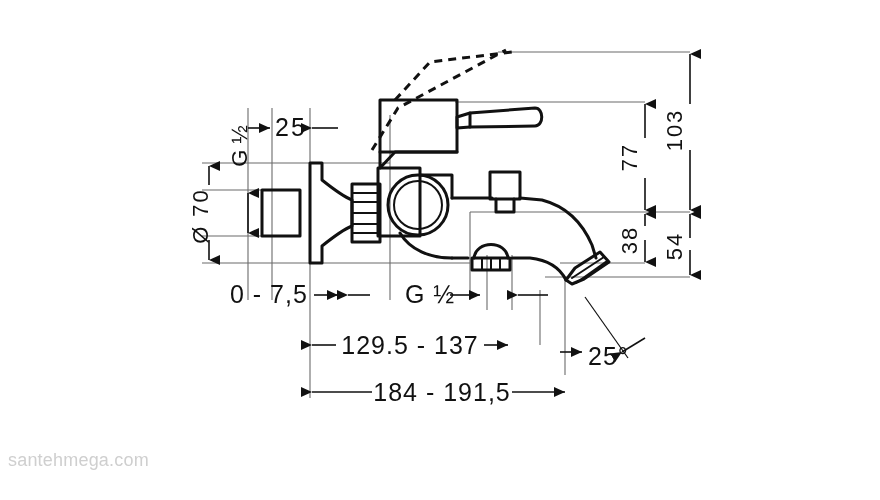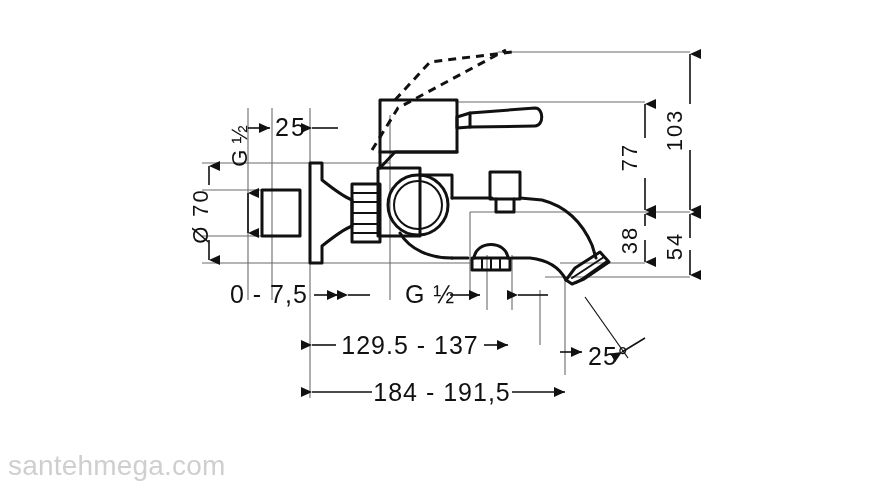--- a/index.html
+++ b/index.html
@@ -3,21 +3,21 @@
 <meta charset="utf-8">
 <style>
   html,body{margin:0;padding:0;background:#ffffff;}
   body{width:880px;height:500px;overflow:hidden;
        font-family:"Liberation Sans", sans-serif;}
   #stage{position:relative;width:880px;height:500px;background:#fff;}
   svg{display:block;}
   .watermark{
     position:absolute;left:8px;top:450px;
     font-family:"Liberation Sans", sans-serif;
-    font-size:28px;color:#cfcfcf;letter-spacing:.2px;
+    font-size:18px;color:#cfcfcf;letter-spacing:.2px;
     user-select:none;white-space:nowrap;
   }
 </style>
 </head>
 <body>
 
 <div id="stage">
 
 <svg width="880" height="500" viewBox="0 0 880 500">
 

